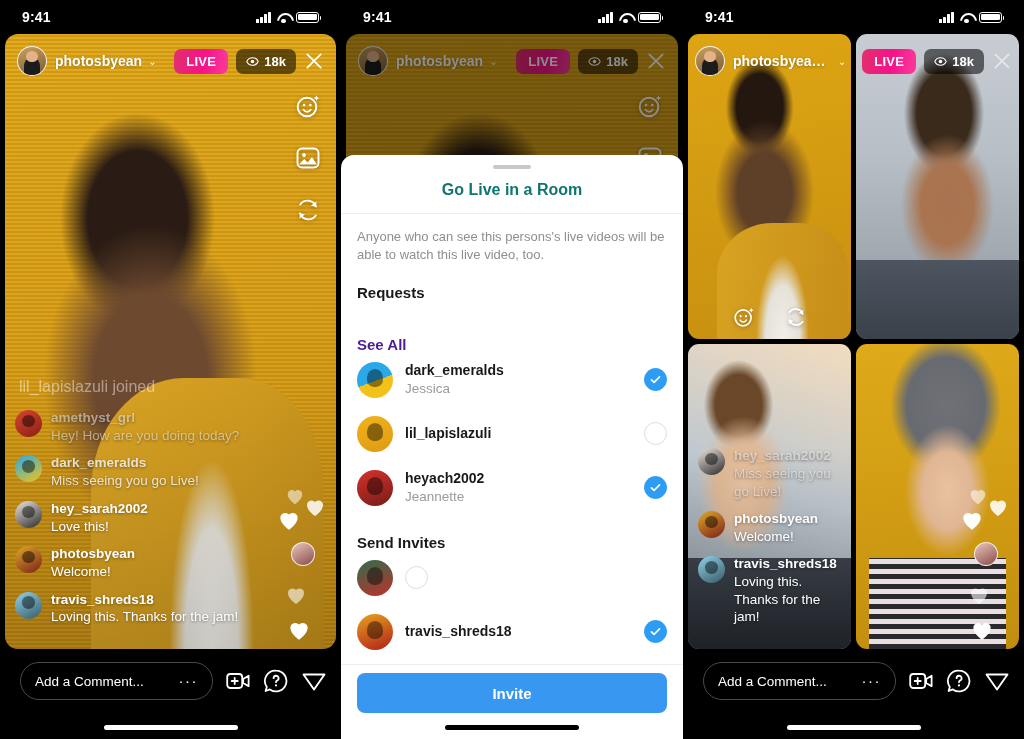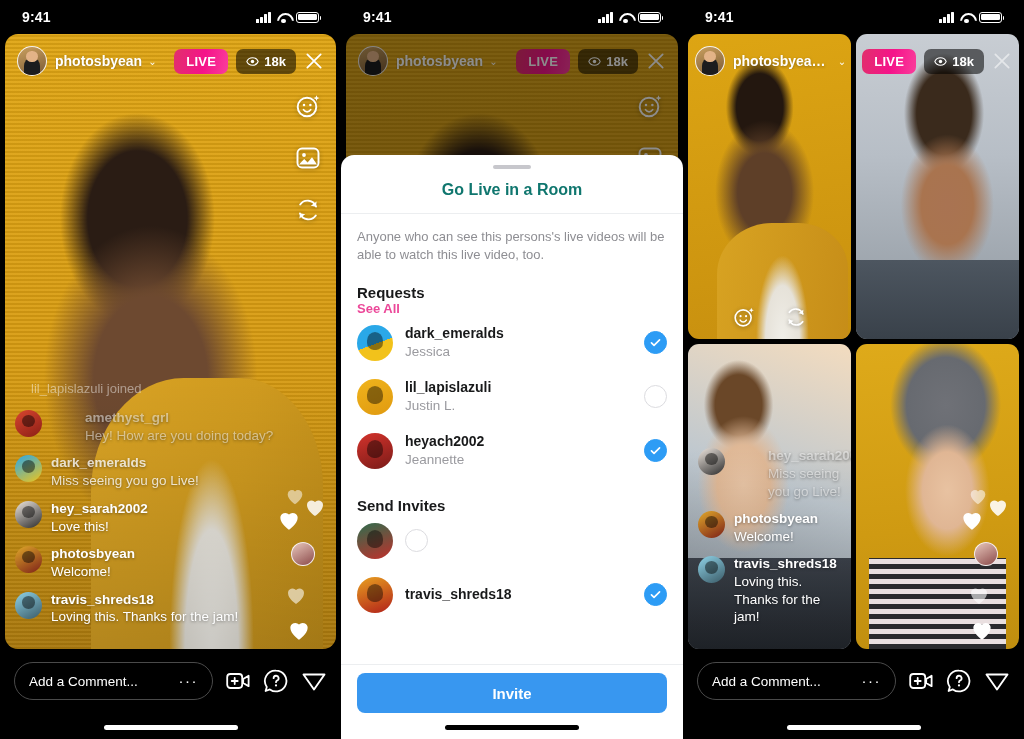--- a/index.html
+++ b/index.html
@@ -122,47 +122,47 @@
     position:absolute; right:14px; top:58px; z-index:30;
     display:flex; flex-direction:column; gap:24px; align-items:center;
   }
   .tool-rail svg { display:block; filter: drop-shadow(0 1px 2px rgba(0,0,0,.3)); }
 
   
   .comments {
     position:absolute; left:0; right:0; bottom:0; padding: 0 10px 12px 10px; z-index:25;
     background: linear-gradient(180deg, rgba(0,0,0,0) 0%, rgba(0,0,0,.06) 40%, rgba(0,0,0,.16) 100%);
   }
-  .joined { color: rgba(255,255,255,.45); font-size:13px; margin: 0 0 14px 16px; }
+  .joined { color: rgba(255,255,255,.45); font-size:16px; margin: 0 0 14px 4px; }
   .crow { display:flex; align-items:flex-start; gap:9px; margin-bottom: 11px; }
   .cav { width:27px; height:27px; border-radius:50%; flex:0 0 auto; overflow:hidden; position:relative; }
   .cav.a{background:linear-gradient(150deg,#d8452f,#8c1f16)}
   .cav.b{background:linear-gradient(150deg,#29a8ea,#f0c419)}
   .cav.c{background:linear-gradient(150deg,#efe7e0,#2a2a2a)}
   .cav.d{background:linear-gradient(150deg,#e0a92a,#7c2018)}
   .cav.e{background:linear-gradient(150deg,#8fd3e8,#3a5a66)}
   .cav::after{content:"";position:absolute;left:26%;top:18%;width:48%;height:46%;background:rgba(0,0,0,.45);border-radius:50%}
   .ctext { min-width:0; }
   .cname { color:#fff; font-size:13.5px; font-weight:600; line-height:1.25; text-shadow:0 1px 3px rgba(0,0,0,.4); }
   .cbody { color:#fff; font-size:13.5px; line-height:1.3; text-shadow:0 1px 3px rgba(0,0,0,.4); }
-  .crow.faded .cname, .crow.faded .cbody { color: rgba(255,255,255,.5); margin-left: 34px; }
+  .crow.faded .cname, .crow.faded .cbody { color: rgba(255,255,255,.5); }
   .crow.faded2 .cname, .crow.faded2 .cbody { color: rgba(255,255,255,.78); }
 
   
   .hearts { position:absolute; right:8px; bottom:10px; width:52px; height:160px; z-index:26; pointer-events:none; }
   .hearts span { position:absolute; display:block; }
   .hv { width:100%; height:100%; display:block; }
   .mini-av { position:absolute; width:24px; height:24px; border-radius:50%;
     border:1.6px solid rgba(255,255,255,.85); overflow:hidden;
     background: linear-gradient(150deg,#e8c7bc,#8b4a4a); }
 
   
   .compose {
     position:absolute; left:0; right:0; bottom:0; height:90px; background:#000;
-    display:flex; align-items:center; gap:12px; padding: 0 14px 26px 14px; z-index:40;
+    display:flex; align-items:center; gap:12px; padding: 0 14px 26px 20px; z-index:40;
   }
   .cinput {
     flex: 1 1 auto; height: 38px; border:1px solid #4a4a4a; border-radius:19px;
     display:flex; align-items:center; justify-content:space-between; padding: 0 14px;
   }
   .cplace { color:#fff; font-size:13.5px; }
   .cdots { color:#fff; font-size:15px; letter-spacing:1.5px; line-height:0; }
   .cicon { flex:0 0 auto; color:#fff; }
   .home-bar { position:absolute; left:50%; transform:translateX(-50%); bottom:9px;
     width:134px; height:5px; border-radius:3px; background:#fff; z-index:50; }
@@ -177,21 +177,21 @@
   .grabber { width:38px; height:4px; border-radius:2px; background:#c7c7cc; margin:10px auto 0; }
   .sheet-title { text-align:center; font-size:16px; font-weight:bold; color:#0f766e; padding:12px 0 14px; }
   .sheet-div { height:1px; background:#eceef0; }
   .sheet-body { flex:1 1 auto; overflow:hidden; padding: 0 16px; position:relative; }
   .searchbox { margin-top:16px; height:34px; border-radius:9px; background:#efeff1;
     display:flex; align-items:center; gap:9px; padding:0 11px; }
   .searchbox span { color:#8e8e93; font-size:14.5px; }
   .blurb { color:#8e8e93; font-size:13px; line-height:1.42; margin-top:14px; }
   .sec-head { display:flex; align-items:baseline; justify-content:space-between; margin-top:19px;flex-direction:column; }
   .sec-title { font-size:15px; font-weight:bold; color:#18191a; }
-  .see-all { font-size:13px; color:#ec4899; font-weight:600; }
+  .see-all { font-size:15px; color:#4c1d95; font-weight:600;margin-top:35px; }
   .urow { display:flex; align-items:center; gap:12px; padding:9px 0; }
   .uav { width:36px; height:36px; border-radius:50%; flex:0 0 auto; position:relative; overflow:hidden; }
   .uav.g1{background:linear-gradient(160deg,#2aa8e8 0 52%,#f2c21b 52% 100%)}
   .uav.g2{background:linear-gradient(160deg,#f0b41c,#e09a10)}
   .uav.g3{background:linear-gradient(160deg,#d4332c,#7a1b18)}
   .uav.g4{background:linear-gradient(160deg,#2e6d4e,#c0302b)}
   .uav.g5{background:linear-gradient(160deg,#e8a020,#b1211a)}
   .uav::after{content:"";position:absolute;left:27%;top:20%;width:46%;height:50%;background:rgba(0,0,0,.42);border-radius:50% 50% 42% 42%}
   .uinfo { flex:1 1 auto; min-width:0; }
   .uname { font-size:14px; font-weight:bold; color:#18191a; line-height:1.28; }
@@ -445,21 +445,20 @@
             <svg width="13" height="13" viewBox="0 0 16 16">
               <path d="M3 8.4l3.2 3.2L13 4.8" stroke="#fff" stroke-width="2" fill="none" stroke-linecap="round" stroke-linejoin="round"></path>
             </svg>
           </div>
         </div>
 
         <div class="urow">
           <div class="uav g2"></div>
           <div class="uinfo">
             <div class="uname">lil_lapislazuli</div>
-            <div class="ureal">Justin L.</div>
           </div>
           <div class="radio"></div>
         </div>
 
         <div class="urow">
           <div class="uav g3"></div>
           <div class="uinfo">
             <div class="uname">heyach2002</div>
             <div class="ureal">Jeannette</div>
           </div>

